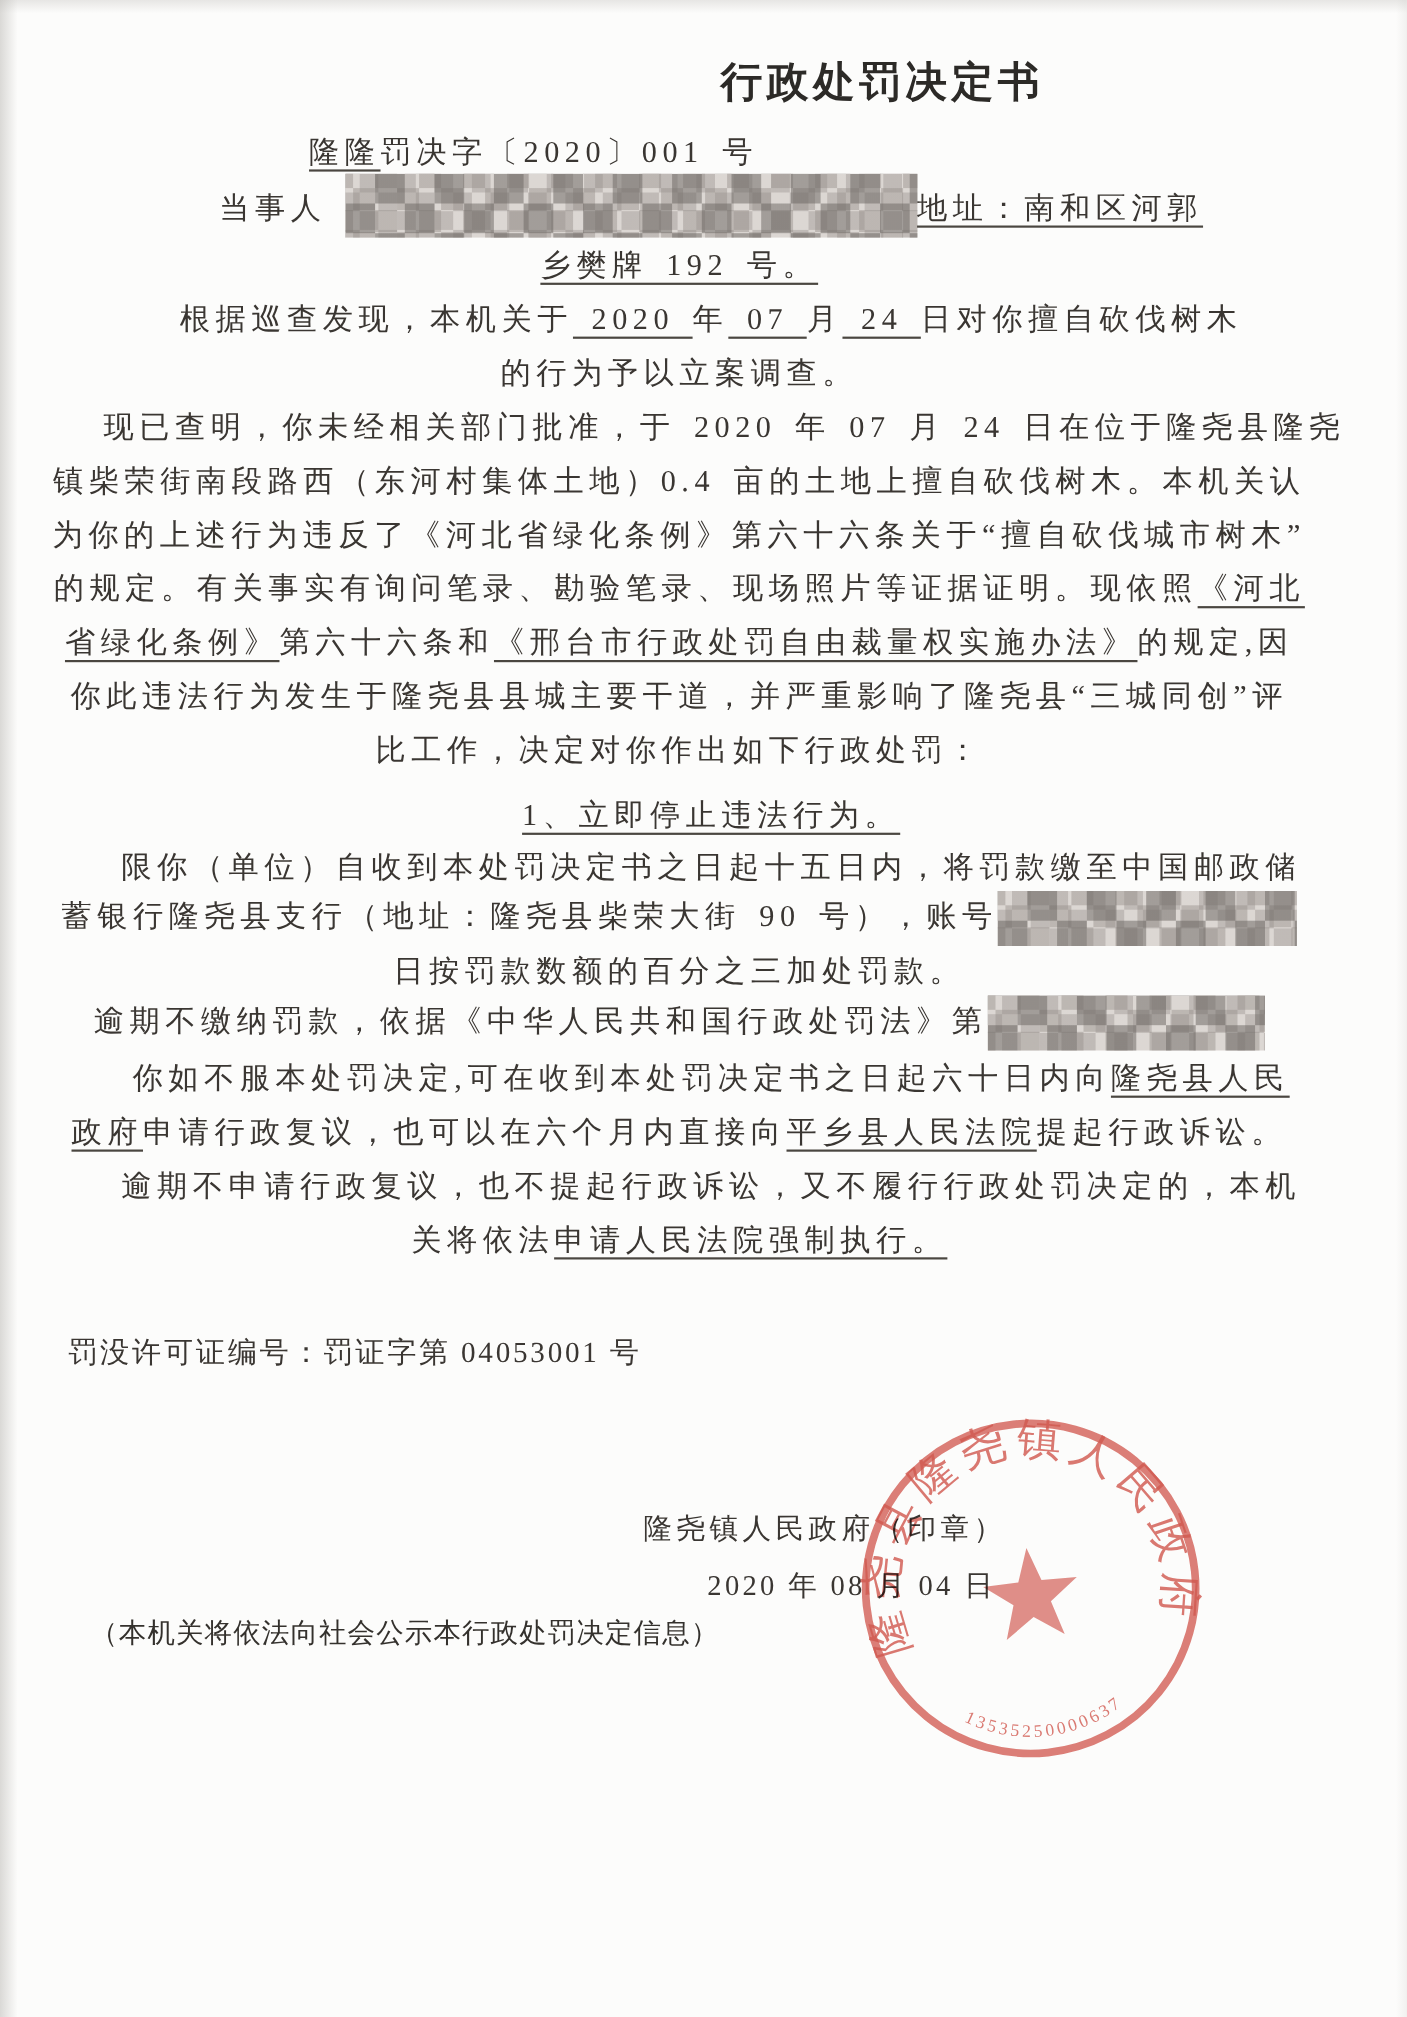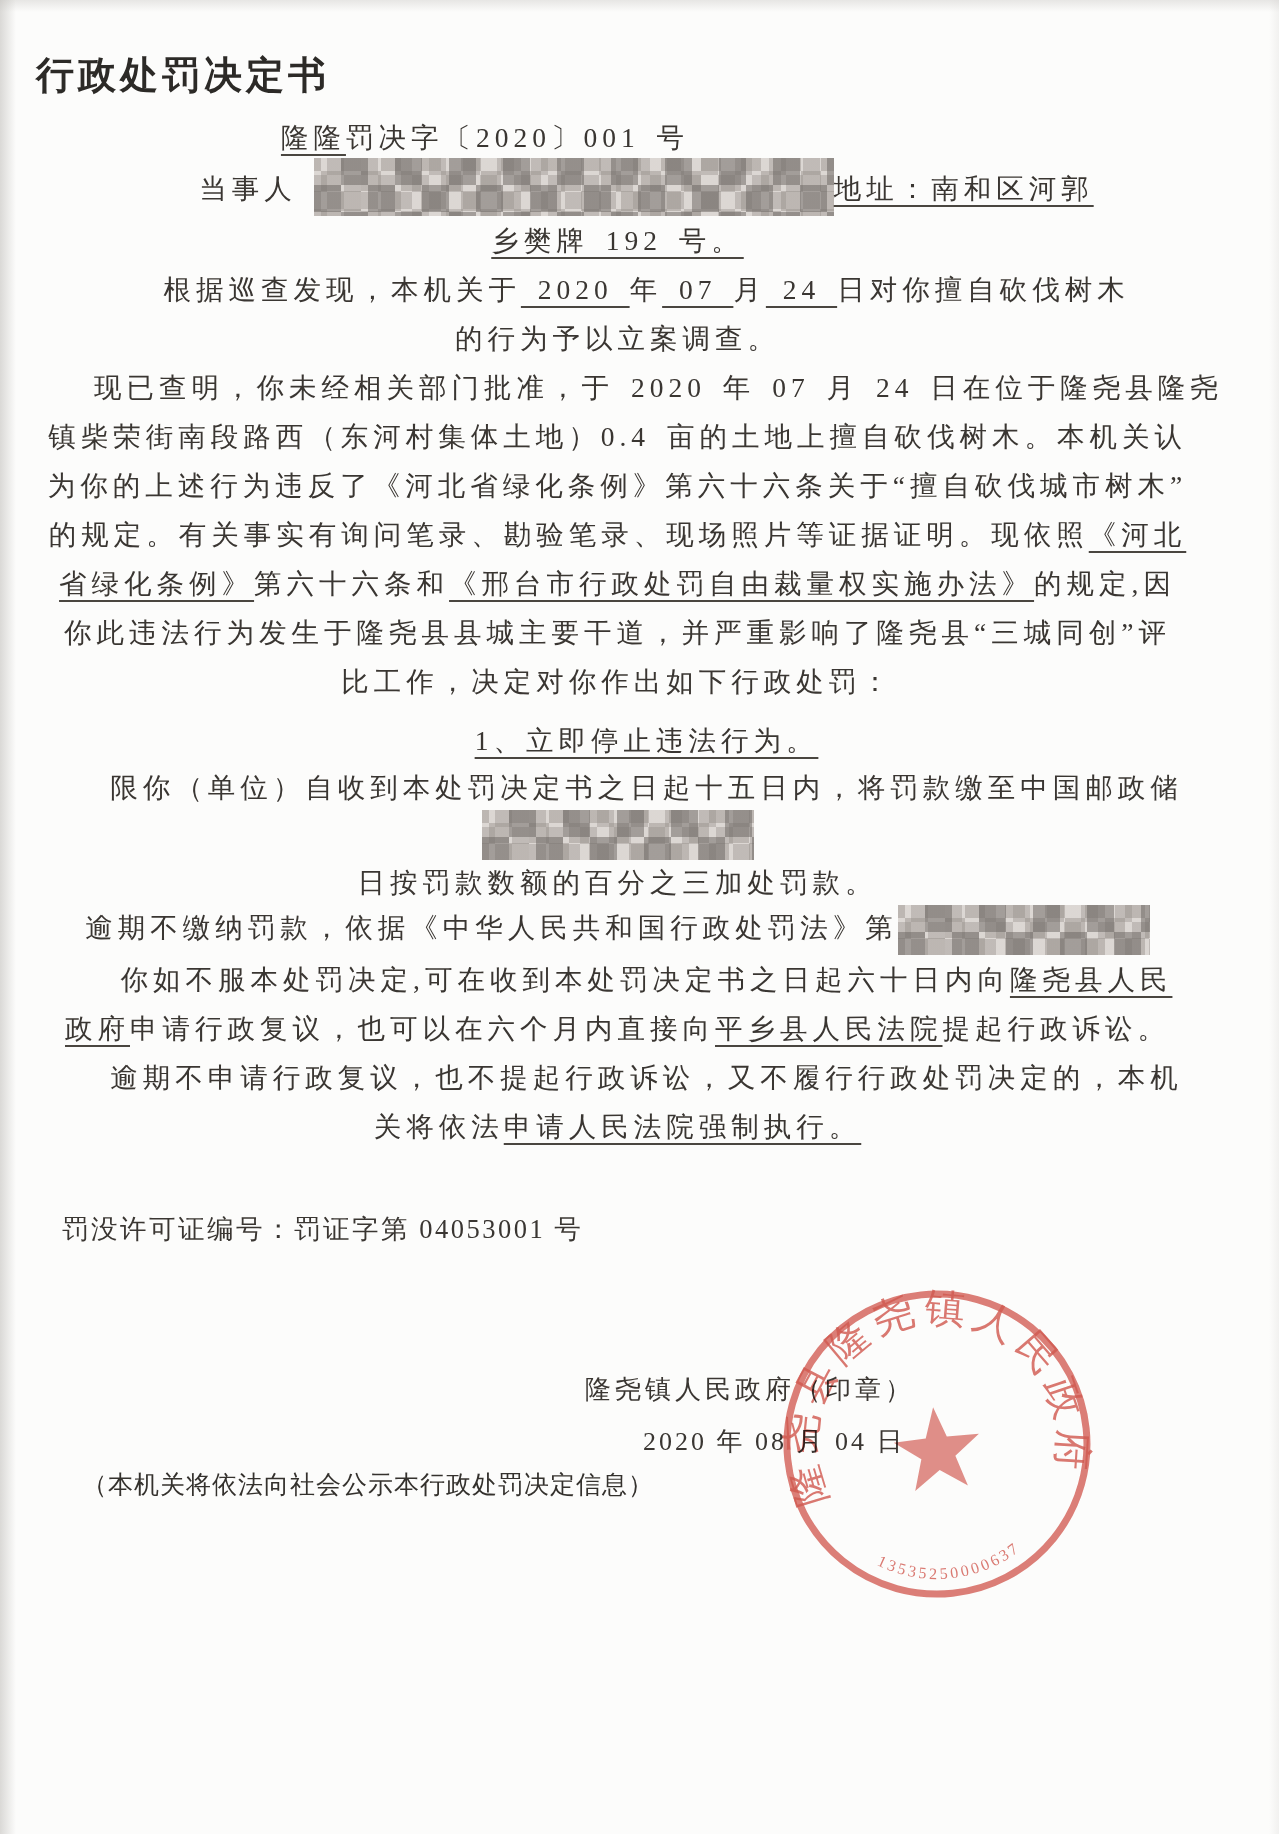--- a/index.html
+++ b/index.html
@@ -13,21 +13,21 @@
       linear-gradient(90deg, rgba(190,188,184,.55) 0, rgba(255,255,255,0) 16px),
       linear-gradient(180deg, rgba(205,203,200,.45) 0, rgba(255,255,255,0) 12px),
       linear-gradient(270deg, rgba(210,208,205,.25) 0, rgba(255,255,255,0) 10px),
       #fcfcfb;
     font-family:"Liberation Serif","DejaVu Serif",serif;
     color:#3a3632;
     padding:46px 80px 0 36px;
   }
   .title {
     font-size:38px; font-weight:700; letter-spacing:4px;
-    text-align:left; padding-right:250px; color:#2c2a27;
+    text-align:right; padding-right:250px; color:#2c2a27;
     line-height:58px; margin-bottom:14px;
   }
   .doc-no {
     font-size:27px; line-height:40px; letter-spacing:2px;
     text-align:right; margin-right:265px; white-space:nowrap;
   }
   .body-sec { font-size:27.5px; letter-spacing:5px; word-spacing:5px;text-align:center; }
   .para .line { line-height:49px; white-space:nowrap; }
   .para.tight .line { line-height:45px; }
   .para.indent .line:first-child { text-indent:58px; }
@@ -79,21 +79,21 @@
         <div class="line"><span>的规定。有关事实有询问笔录、勘验笔录、现场照片等证据证明。现依照</span><span class="u">《河北</span></div>
         <div class="line"><span class="u">省绿化条例》</span><span>第六十六条和</span><span class="u">《邢台市行政处罚自由裁量权实施办法》</span><span>的规定,因</span></div>
         <div class="line"><span>你此违法行为发生于隆尧县县城主要干道，并严重影响了隆尧县“三城同创”评</span></div>
         <div class="line"><span>比工作，决定对你作出如下行政处罚：</span></div>
       </div>
     <div class="para indent sp1">
         <div class="line"><span class="u">1、立即停止违法行为。</span></div>
       </div>
     <div class="para indent tight">
         <div class="line"><span>限你（单位）自收到本处罚决定书之日起十五日内，将罚款缴至中国邮政储</span></div>
-        <div class="line"><span class="mosaic" style="width: 272px; height: 50px;"></span></div>
+        <div class="line"><span>蓄银行隆尧县支行（地址：隆尧县柴荣大街 90 号），账号</span><span class="mosaic" style="width: 272px; height: 50px;"></span></div>
         <div class="line"><span>日按罚款数额的百分之三加处罚款。</span></div>
         <div class="line"><span>逾期不缴纳罚款，依据《中华人民共和国行政处罚法》第</span><span class="mosaic" style="width: 252px; height: 50px;"></span></div>
       </div>
     <div class="para indent">
         <div class="line"><span>你如不服本处罚决定,可在收到本处罚决定书之日起六十日内向</span><span class="u">隆尧县人民</span></div>
         <div class="line"><span class="u">政府</span><span>申请行政复议，也可以在六个月内直接向</span><span class="u">平乡县人民法院</span><span>提起行政诉讼。</span></div>
       </div>
     <div class="para indent">
         <div class="line"><span>逾期不申请行政复议，也不提起行政诉讼，又不履行行政处罚决定的，本机</span></div>
         <div class="line"><span>关将依法</span><span class="u">申请人民法院强制执行。</span></div>

